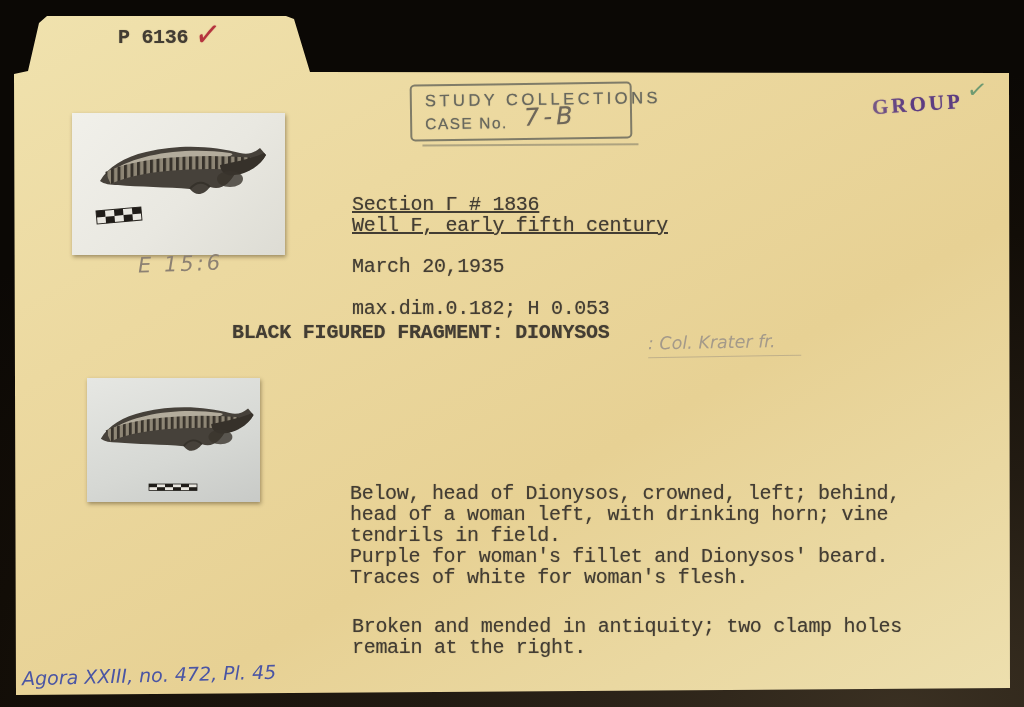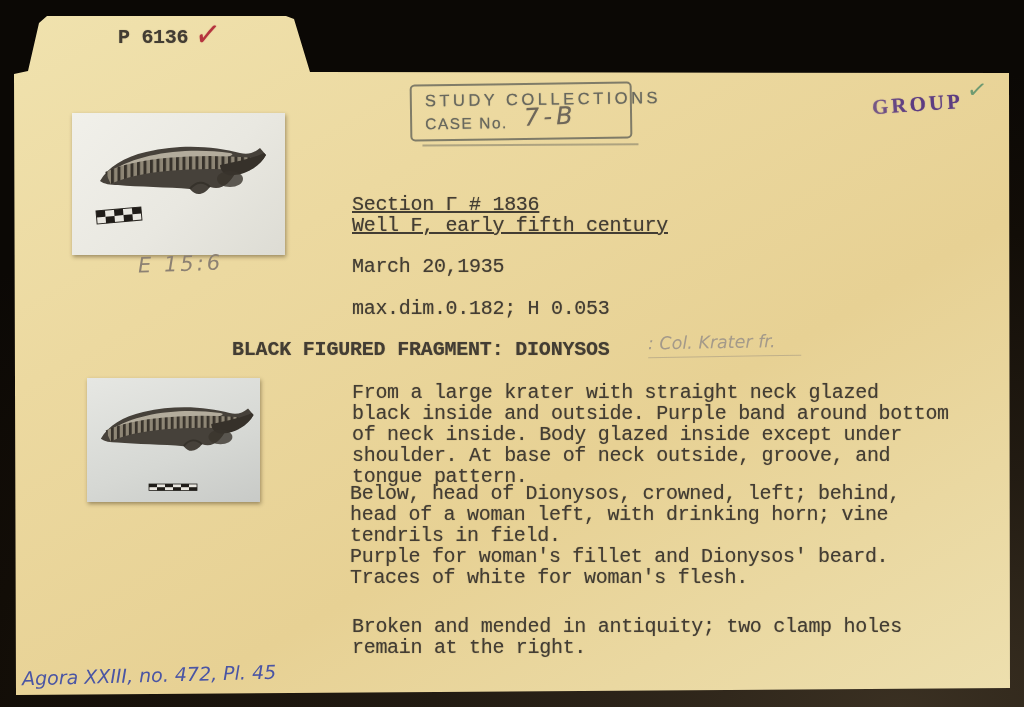--- a/index.html
+++ b/index.html
@@ -61,21 +61,21 @@
     position:absolute; box-shadow:1px 2px 4px rgba(60,45,20,.45);
   }
   .photo-top{ left:58px; top:99px; width:213px; height:142px;
     background:linear-gradient(135deg,#f1f0ea 0%,#e9e8e1 55%,#dddcd4 100%); }
   .photo-bottom{ left:73px; top:364px; width:173px; height:124px;
     background:linear-gradient(160deg,#e6e7e3 0%,#d6d8d4 60%,#c8cac7 100%); }
   .grid-ref{ left:124px; top:238px; font-size:21px; letter-spacing:3px; transform:rotate(-2deg); color:#8c8173; }
   .section-block{ left:338px; top:180px;text-decoration:underline; }
   .date-line{ left:338px; top:242px; }
   .dims-line{ left:338px; top:284px; }
-  .title-line{ left:218px; top:325px; font-weight:bold; letter-spacing:-0.2px; }
+  .title-line{ left:218px; top:308px; font-weight:bold; letter-spacing:-0.2px; }
   .title-pencil{ left:634px; top:318px; font-size:17.5px; color:#a49a8a;
     border-bottom:1.5px solid rgba(160,150,130,.55); padding-right:26px; padding-bottom:4px;
     transform:rotate(-1deg); }
   .para1{ left:338px; top:368px; }
   .para2{ left:336px; top:469px; }
   .para3{ left:338px; top:602px; }
   .pub-note{ left:8px; top:650px; }
 </style>
 </head>
 <body>
@@ -143,25 +143,20 @@
           <rect x="0" y="0" width="8" height="3.2" fill="#1f1c18"></rect>
           <rect x="16" y="0" width="8" height="3.2" fill="#1f1c18"></rect>
           <rect x="32" y="0" width="8" height="3.2" fill="#1f1c18"></rect>
           <rect x="8" y="3.2" width="8" height="3.3" fill="#1f1c18"></rect>
           <rect x="24" y="3.2" width="8" height="3.3" fill="#1f1c18"></rect>
           <rect x="40" y="3.2" width="8" height="3.3" fill="#1f1c18"></rect>
         </g>
       </svg>
     </div>
 
-    <div class="type para1">From a large krater with straight neck glazed
-black inside and outside.  Purple band around bottom
-of neck inside.  Body glazed inside except under
-shoulder.  At base of neck outside, groove, and
-tongue pattern.</div>
     <div class="type para2">Below, head of Dionysos, crowned, left; behind,
 head of a woman left, with drinking horn; vine
 tendrils in field.
 Purple for woman's fillet and Dionysos' beard.
 Traces of white for woman's flesh.</div>
     <div class="type para3">Broken and mended in antiquity; two clamp holes
 remain at the right.</div>
 
     <div class="ink-note pub-note">Agora XXIII, no. 472, Pl. 45</div>
 

